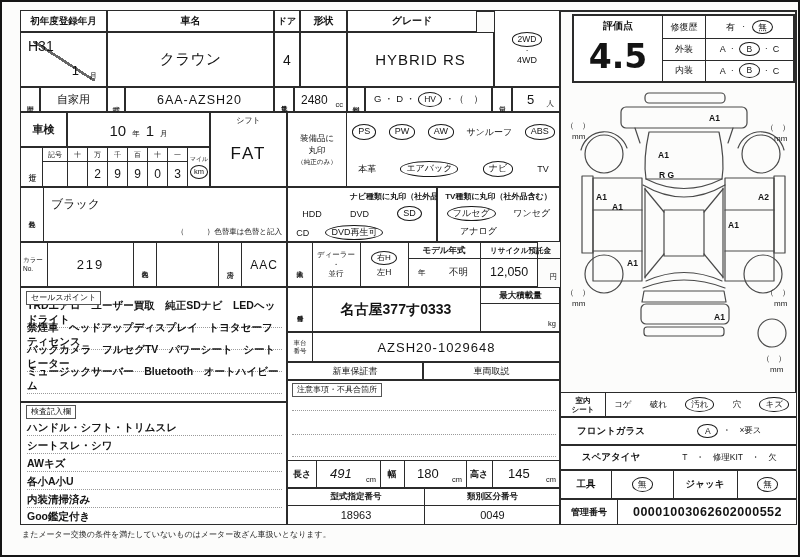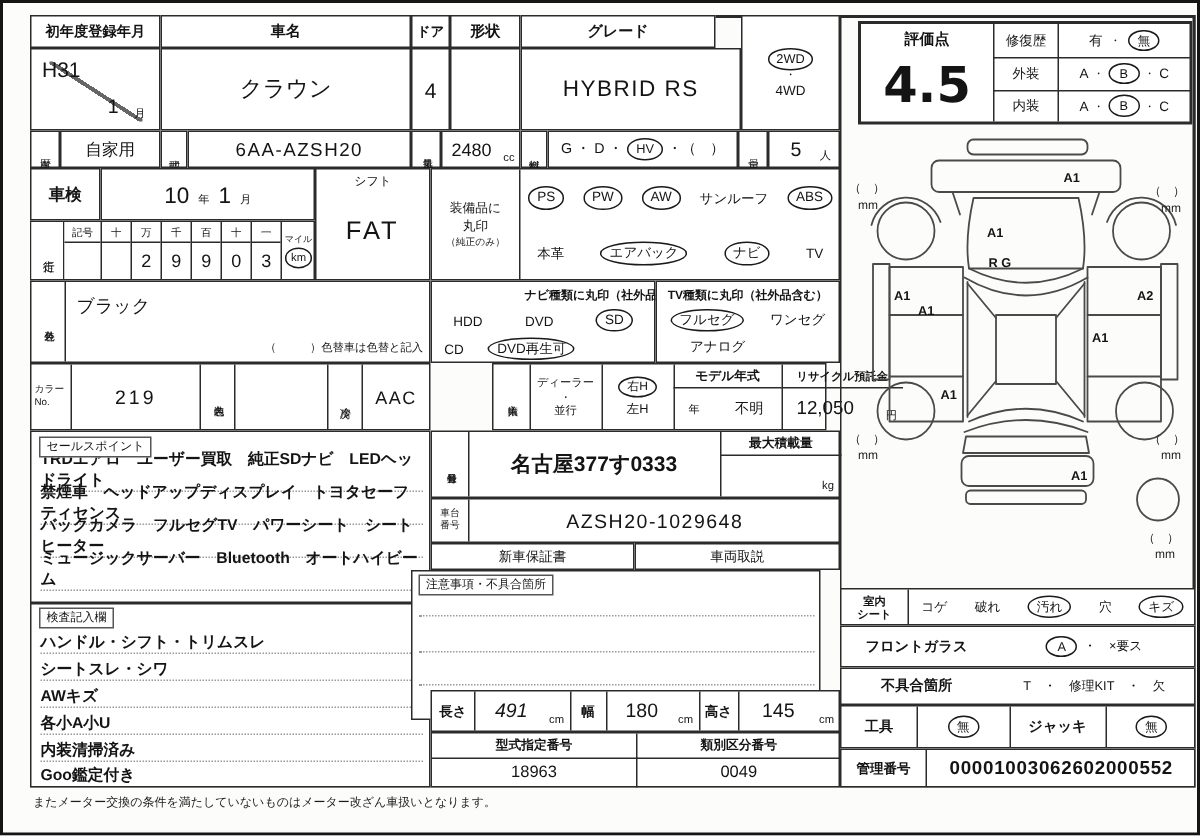--- a/index.html
+++ b/index.html
@@ -189,21 +189,21 @@
     <div class="nb c b" style="position:absolute;top:1px;width:100%;height:14px;font-size:8px;">TV種類に丸印（社外品含む）</div>
     <div class="nb c" style="position:absolute;left:0;top:15px;width:100%;height:21px;justify-content:space-around;font-size:9px;">
       <span class="circ">フルセグ</span>
       <span>ワンセグ</span>
     </div>
     <div class="nb" style="position:absolute;left:0;top:35px;width:100%;height:19px;font-size:9px;">
       <span style="position:absolute;left:22px;top:2px;">アナログ</span>
     </div>
   </div>
 
-  <div class="cell" style="left:285px;top:240px;width:223px;height:45px;margin-left:41px;">
+  <div class="cell" style="left:285px;top:240px;width:251px;height:45px;">
     <div class="nb c vert" style="position:absolute;left:0;top:0;width:24px;height:100%;border-right:1px solid #2b2b2b;font-size:7px;display:flex;">輸入車</div>
     <div class="nb col" style="position:absolute;left:24px;top:0;width:48px;height:100%;border-right:1px solid #2b2b2b;font-size:7.5px;line-height:1.25;">
       <span>ディーラー</span>
       <span>・</span>
       <span>並行</span>
     </div>
     <div class="nb col" style="position:absolute;left:72px;top:0;width:48px;height:100%;border-right:1px solid #2b2b2b;font-size:8.5px;gap:2px;">
       <span class="circ" style="font-size:8px;">右H</span>
       <span>左H</span>
     </div>
@@ -232,21 +232,21 @@
     <div class="nb col" style="position:absolute;left:0;top:0;width:24px;height:100%;border-right:1px solid #2b2b2b;font-size:6.5px;line-height:1.3;">
       <span>車台</span>
       <span>番号</span>
     </div>
     <div class="nb c" style="position:absolute;left:24px;top:0;width:249px;height:100%;font-size:13px;letter-spacing:1px;">AZSH20-1029648</div>
   </div>
 
   <div class="cell c" style="left:285px;top:360px;width:136px;height:18px;font-size:9px;">新車保証書</div>
   <div class="cell c" style="left:421px;top:360px;width:137px;height:18px;font-size:9px;">車両取説</div>
 
-  <div class="cell" style="left:272px;top:378px;width:273px;height:100px;">
+  <div class="cell" style="left:285px;top:378px;width:273px;height:100px;">
     <span class="tag" style="left:4px;top:2px;">注意事項・不具合箇所</span>
     <div class="dline" style="left:4px;top:28px;width:264px;height:1px;"></div>
     <div class="dline" style="left:4px;top:52px;width:264px;height:1px;"></div>
     <div class="dline" style="left:4px;top:74px;width:264px;height:1px;"></div>
   </div>
 
   <div class="cell" style="left:285px;top:458px;width:273px;height:28px;">
     <div class="nb c b" style="position:absolute;left:0;top:0;width:28px;height:100%;border-right:1px solid #2b2b2b;font-size:9px;">長さ</div>
     <div class="nb" style="position:absolute;left:28px;top:0;width:64px;height:100%;border-right:1px solid #2b2b2b;">
       <span style="position:absolute;left:14px;top:5px;font-size:13px;font-style:italic;">491</span>
@@ -384,21 +384,21 @@
 
   <div class="cell" style="left:558px;top:415px;width:237px;height:28px;">
     <div class="nb c b" style="position:absolute;left:0;top:0;width:100px;height:100%;font-size:9.5px;">フロントガラス</div>
     <div class="nb c" style="position:absolute;left:100px;top:0;width:137px;height:100%;gap:4px;font-size:8.5px;">
       <span class="circ" style="font-size:8.5px;">A</span>
       <span>・　×要ス</span>
     </div>
   </div>
 
   <div class="cell" style="left:558px;top:443px;width:237px;height:25px;">
-    <div class="nb c b" style="position:absolute;left:0;top:0;width:100px;height:100%;font-size:9.5px;">不具合箇所</div>
+    <div class="nb c b" style="position:absolute;left:0;top:0;width:100px;height:100%;font-size:9.5px;">スペアタイヤ</div>
     <div class="nb c" style="position:absolute;left:100px;top:0;width:137px;height:100%;font-size:8.5px;">T　・　修理KIT　・　欠</div>
   </div>
 
   <div class="cell" style="left:558px;top:468px;width:237px;height:29px;">
     <div class="nb c b" style="position:absolute;left:0;top:0;width:50px;height:100%;border-right:1px solid #2b2b2b;font-size:9.5px;">工具</div>
     <div class="nb c" style="position:absolute;left:50px;top:0;width:62px;height:100%;border-right:1px solid #2b2b2b;">
       <span class="circ" style="font-size:8.5px;">無</span>
     </div>
     <div class="nb c b" style="position:absolute;left:112px;top:0;width:64px;height:100%;border-right:1px solid #2b2b2b;font-size:9.5px;">ジャッキ</div>
     <div class="nb c" style="position:absolute;left:176px;top:0;width:61px;height:100%;">

